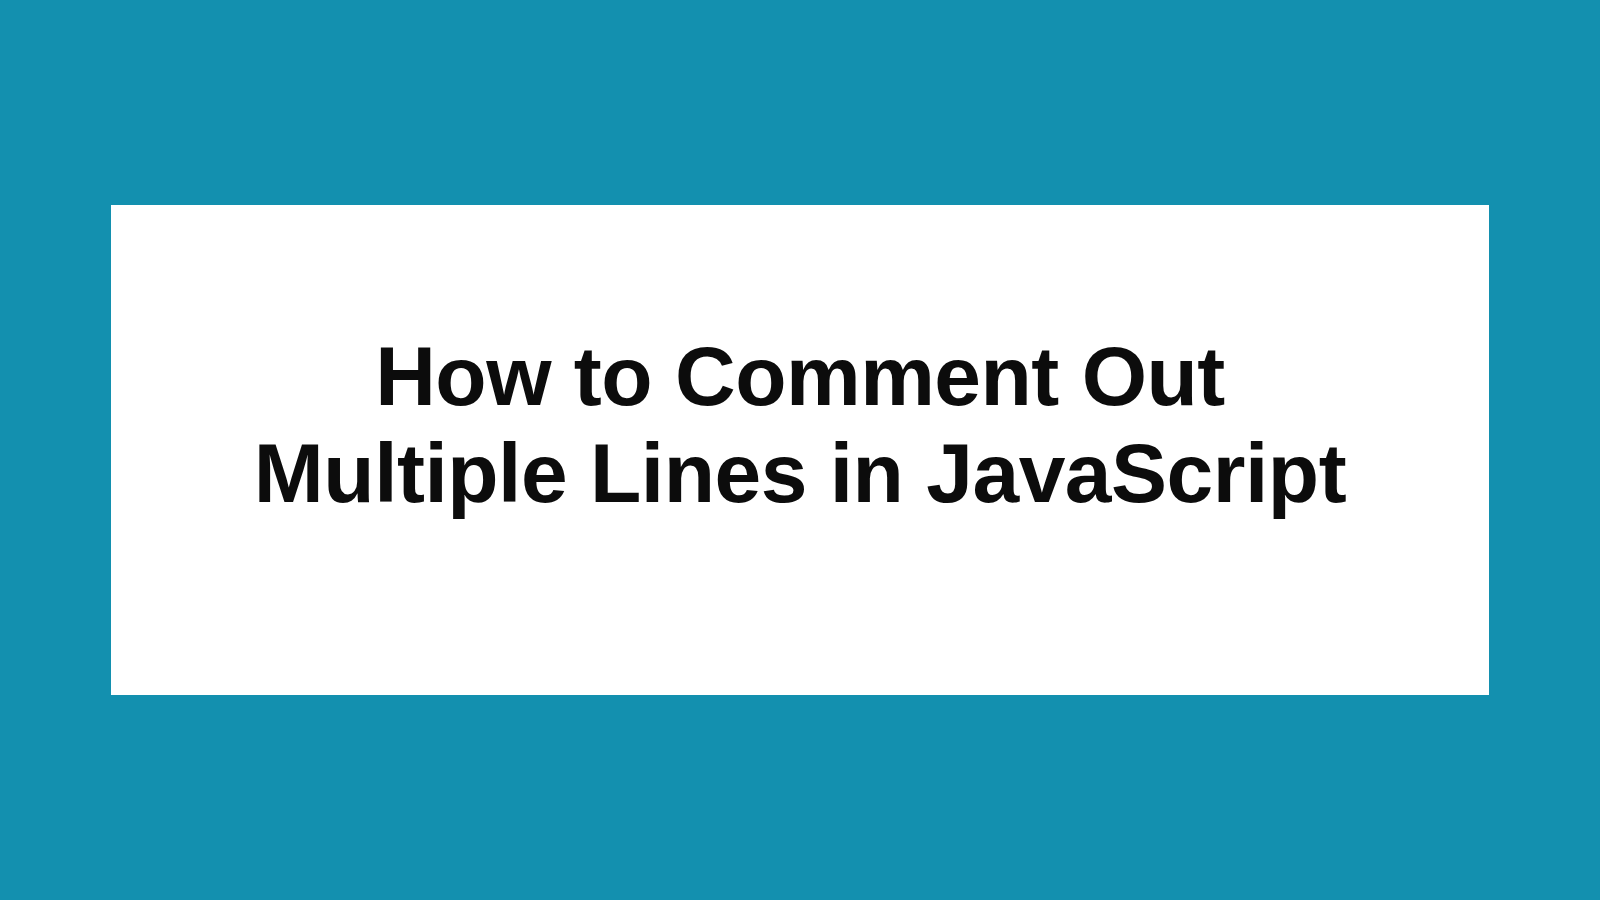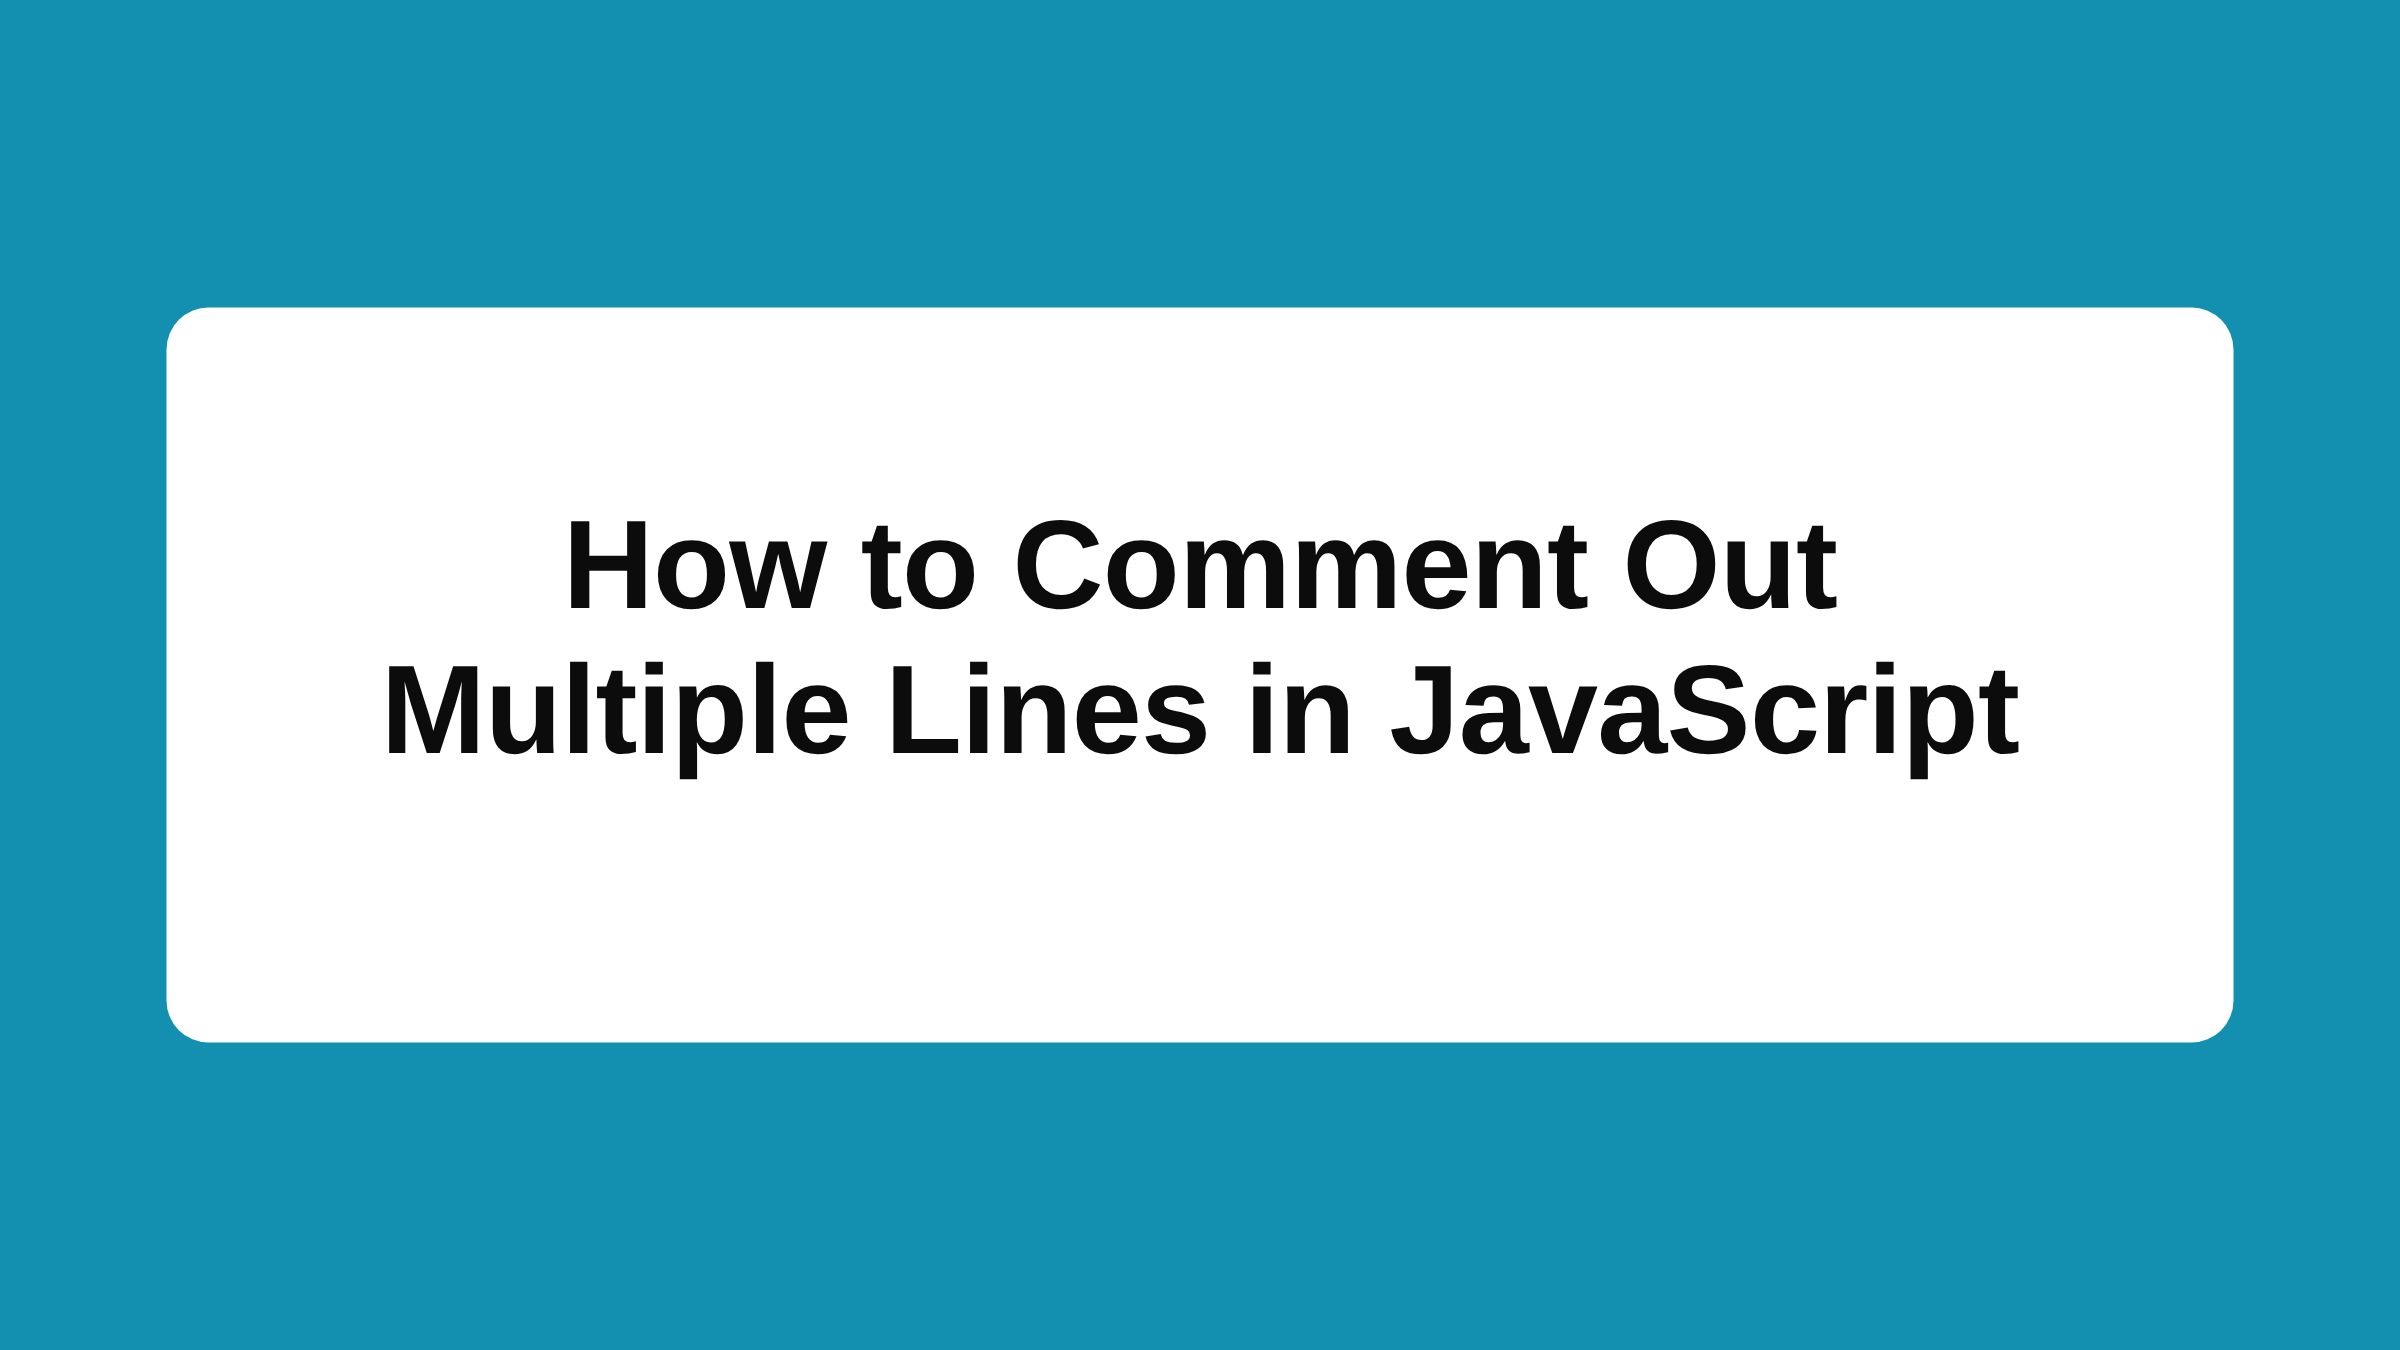--- a/index.html
+++ b/index.html
@@ -1,19 +1,18 @@
 <!DOCTYPE html>
 <html><head>
   <meta charset="utf-8">
   <style>
     * {
       margin: 0;
       padding: 0;
       box-sizing: border-box;
-      border-radius: 28px;
     }
     body {
       width: 1600px;
       height: 900px;
       background-color: #1390af;
       display: flex;
       align-items: center;
       justify-content: center;
       font-family: 'Futura', 'Century Gothic', 'Avant Garde', sans-serif;
       overflow: hidden;

